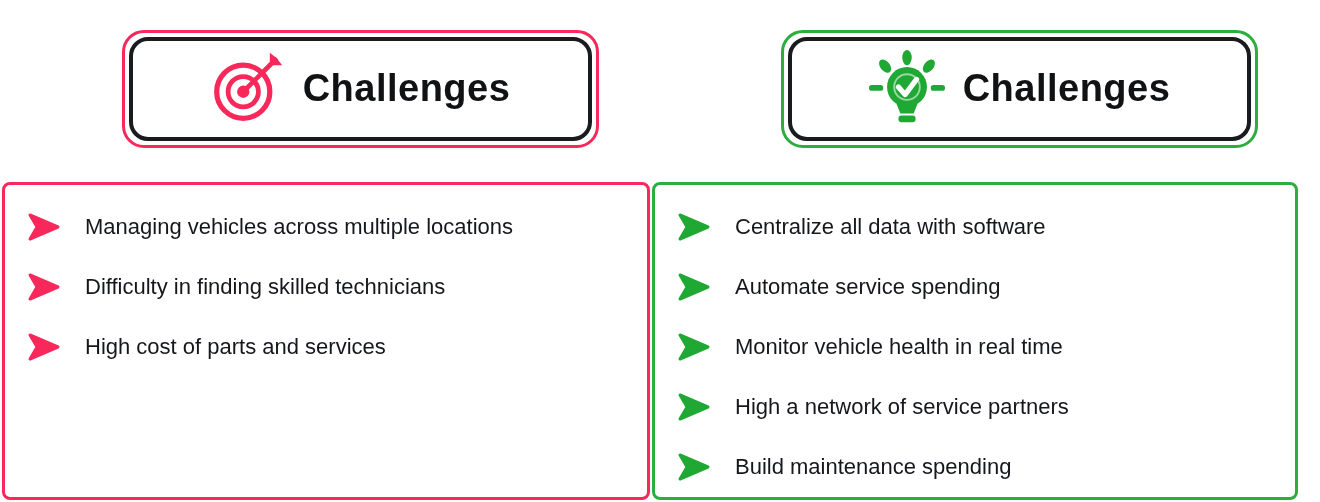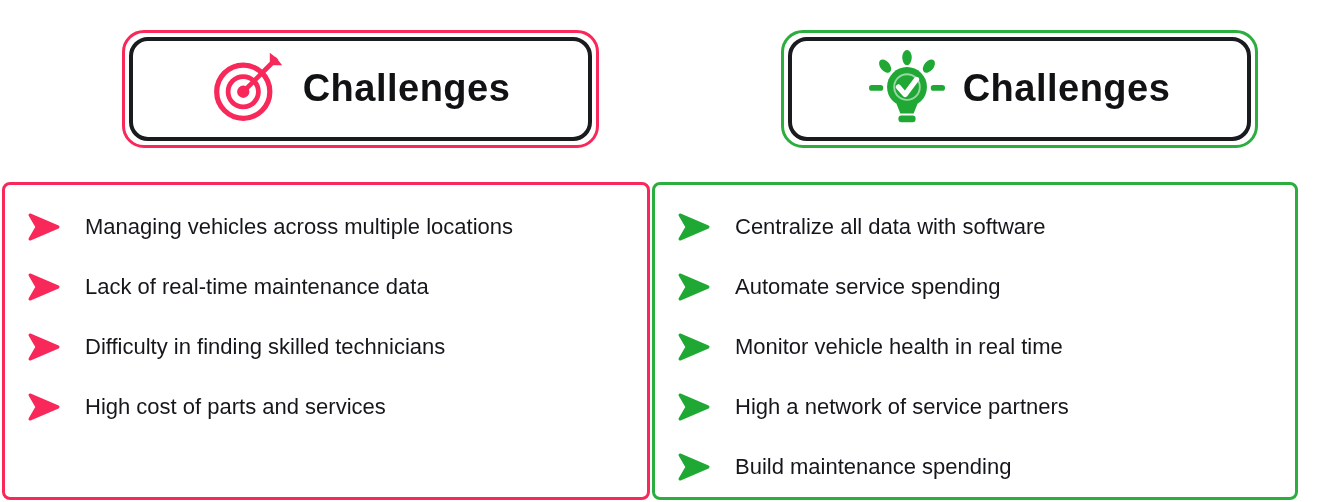--- a/index.html
+++ b/index.html
@@ -98,28 +98,20 @@
           </svg>
       </span>
       <span class="label">Managing vehicles across multiple locations</span>
     </div>
     <div class="row">
       <span class="bullet">
         <svg width="34" height="30" viewBox="0 0 34 30">
             <path d="M3 3 L31 15 L3 27 L10 15 Z" fill="#F8285A" stroke="#F8285A" stroke-width="3" stroke-linejoin="round"></path>
           </svg>
       </span>
-      <span class="label">Lack of real-time maintenance data</span>
-    </div>
-    <div class="row">
-      <span class="bullet">
-        <svg width="34" height="30" viewBox="0 0 34 30">
-            <path d="M3 3 L31 15 L3 27 L10 15 Z" fill="#F8285A" stroke="#F8285A" stroke-width="3" stroke-linejoin="round"></path>
-          </svg>
-      </span>
       <span class="label">Difficulty in finding skilled technicians</span>
     </div>
     <div class="row">
       <span class="bullet">
         <svg width="34" height="30" viewBox="0 0 34 30">
             <path d="M3 3 L31 15 L3 27 L10 15 Z" fill="#F8285A" stroke="#F8285A" stroke-width="3" stroke-linejoin="round"></path>
           </svg>
       </span>
       <span class="label">High cost of parts and services</span>
     </div>

